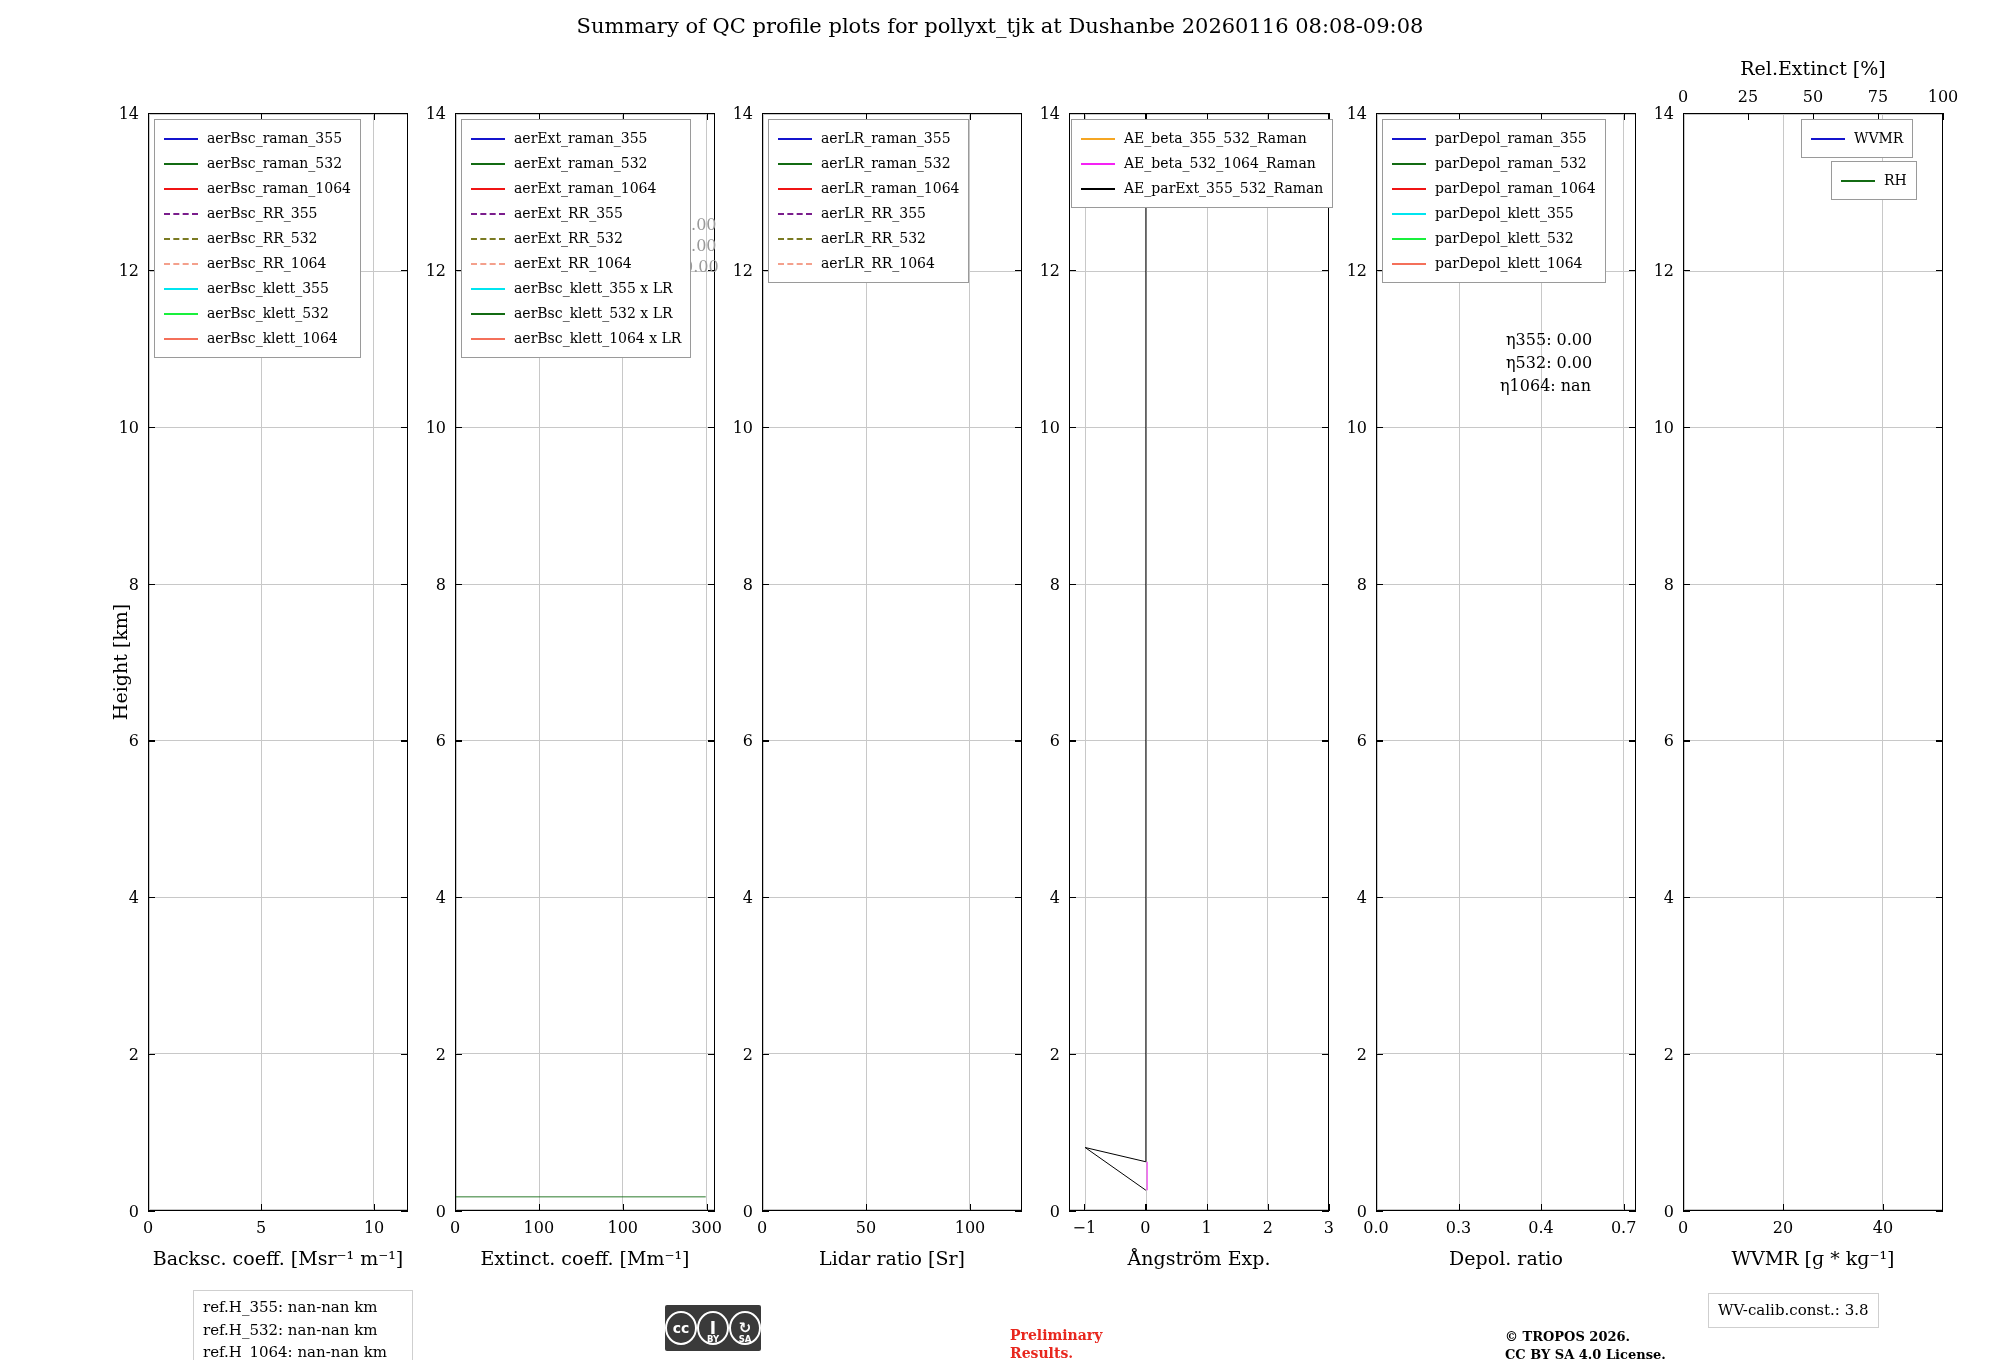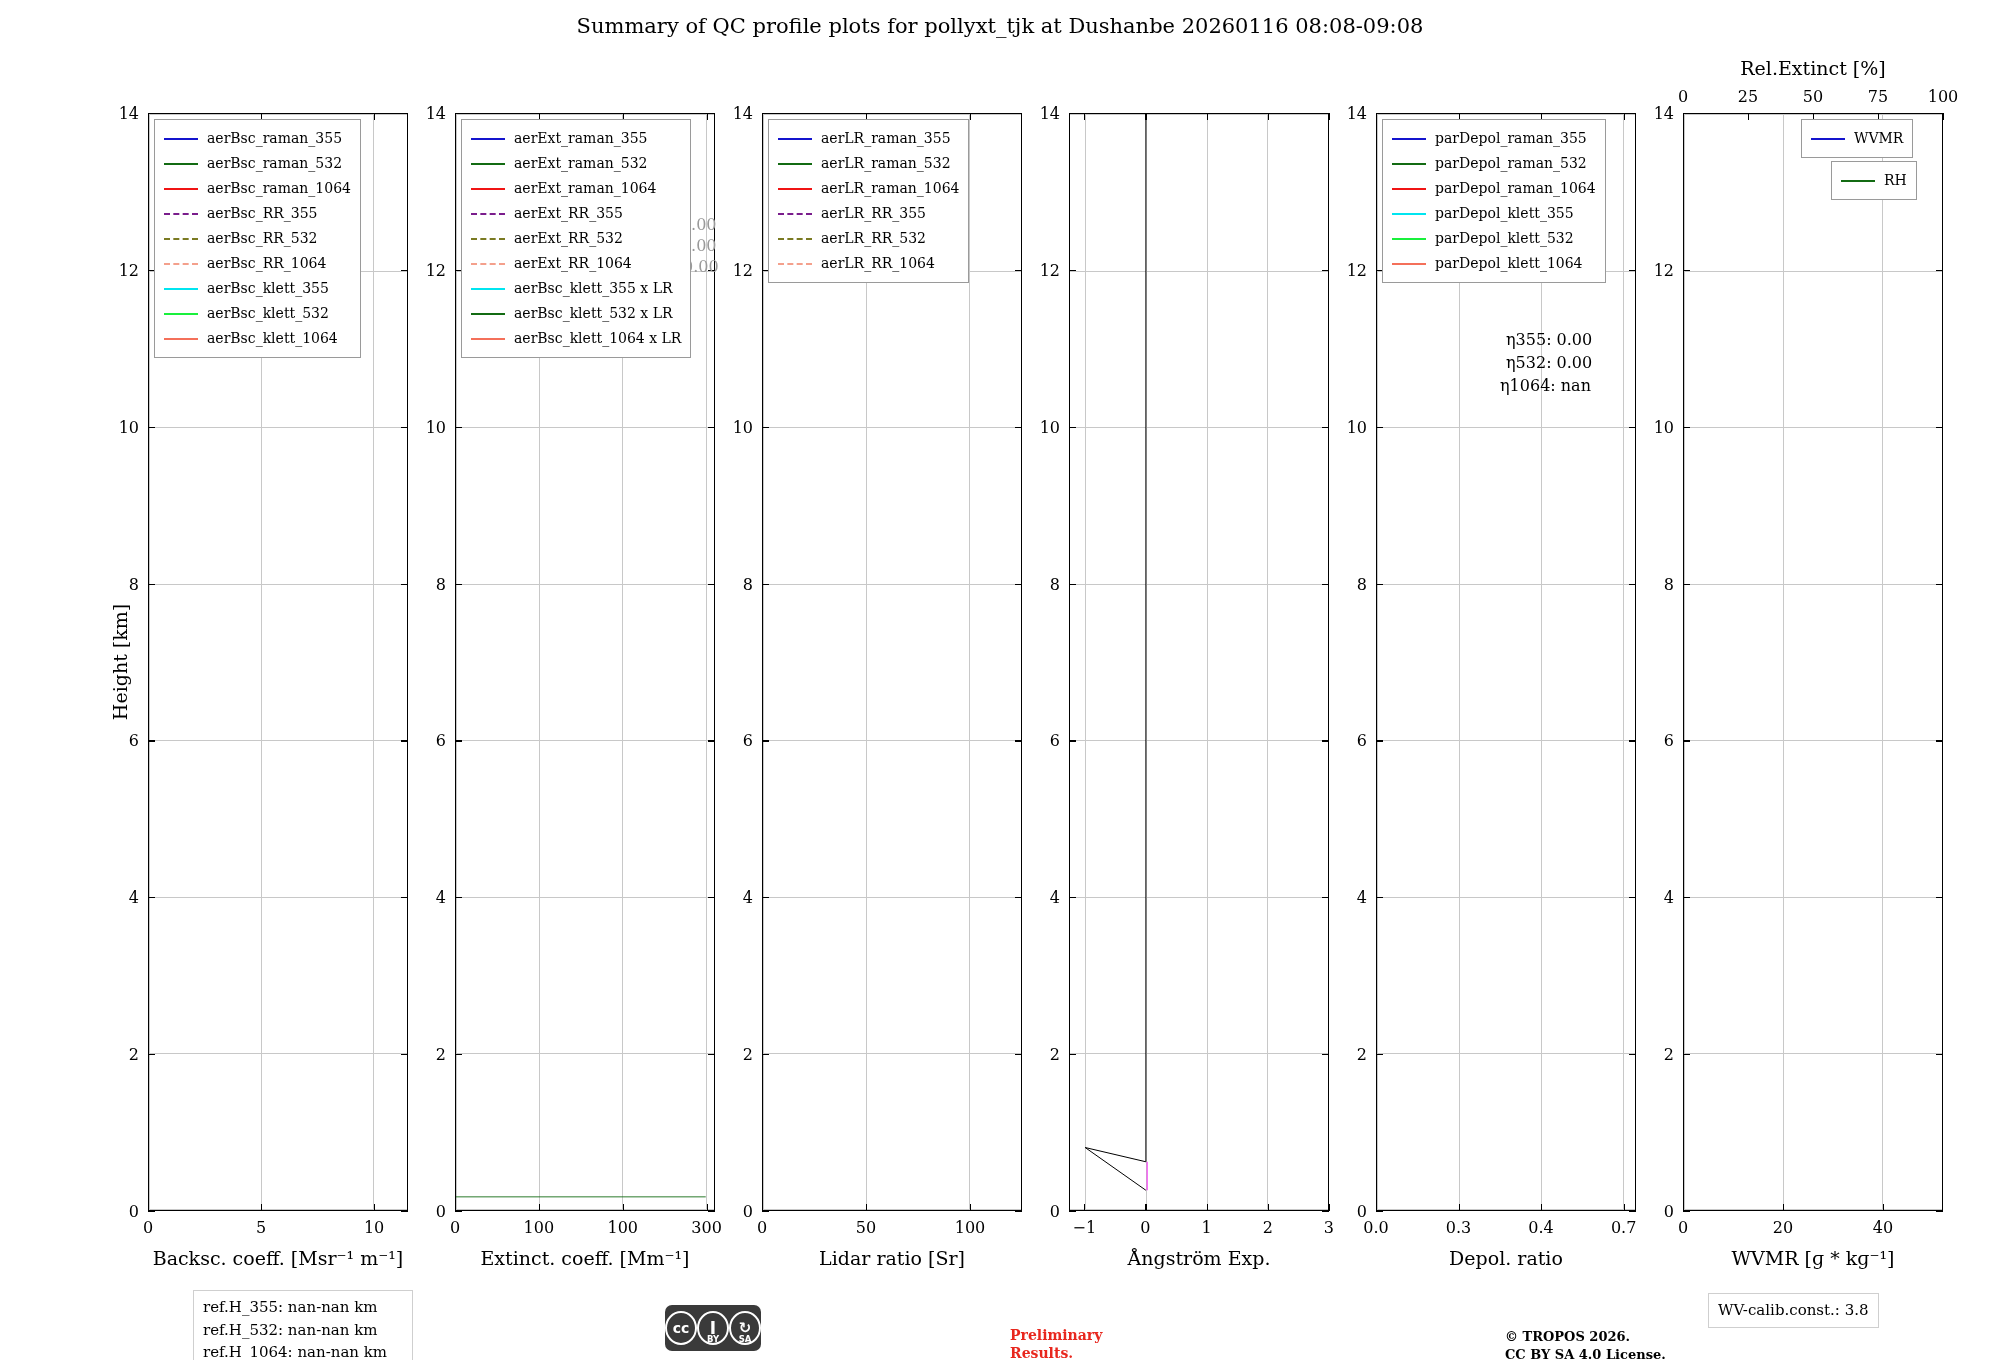--- a/index.html
+++ b/index.html
@@ -115,21 +115,21 @@
     font-size:15px;
     line-height:1.5;
     padding:5px 9px;
     white-space:nowrap;
   }
   .cc{
     position:absolute;
     left:665px;top:1305px;
     width:96px;height:46px;
     background:#3a3a3a;
-    border-radius:7px;
+    border-radius:2px;
     display:flex;align-items:center;justify-content:space-around;
   }
   .cc .circ{
     width:30px;height:30px;border-radius:50%;
     border:2.4px solid #fff;color:#fff;
     display:flex;align-items:center;justify-content:center;
     font-size:17px;font-weight:bold;font-family:"DejaVu Sans",sans-serif;
     position:relative;
   }
   .cc .sub{
@@ -485,20 +485,34 @@
     <div class="tick-mark-x t" style="left:52.94%"></div>
     <div class="tick-mark-x t" style="left:76.47%"></div>
     <div class="tick-mark-x t" style="left:99.9%"></div>
     <div class="xtick-label" style="left:5.88%">−1</div>
     <div class="xtick-label" style="left:29.41%">0</div>
     <div class="xtick-label" style="left:52.94%">1</div>
     <div class="xtick-label" style="left:76.47%">2</div>
     <div class="xtick-label" style="left:99.9%">3</div>
   </div>
   <div class="xaxis-title">Ångström Exp.</div>
+  <div class="legend" style="left:2px;top:6px;">
+    <div class="row">
+        <span class="swatch" style="border-top-color:#f5a623;"></span>
+        <span class="lbl">AE_beta_355_532_Raman</span>
+      </div>
+    <div class="row">
+        <span class="swatch" style="border-top-color:#f522f5;"></span>
+        <span class="lbl">AE_beta_532_1064_Raman</span>
+      </div>
+    <div class="row">
+        <span class="swatch" style="border-top-color:#000000;"></span>
+        <span class="lbl">AE_parExt_355_532_Raman</span>
+      </div>
+  </div>
 </div>
 
 <div class="panel" id="p4" style="left:1376px;width:260px;">
   <div class="plotbox">
     <div class="grid-h" style="top:99.9%"></div>
     <div class="grid-h" style="top:85.71%"></div>
     <div class="grid-h" style="top:71.43%"></div>
     <div class="grid-h" style="top:57.14%"></div>
     <div class="grid-h" style="top:42.86%"></div>
     <div class="grid-h" style="top:28.57%"></div>

